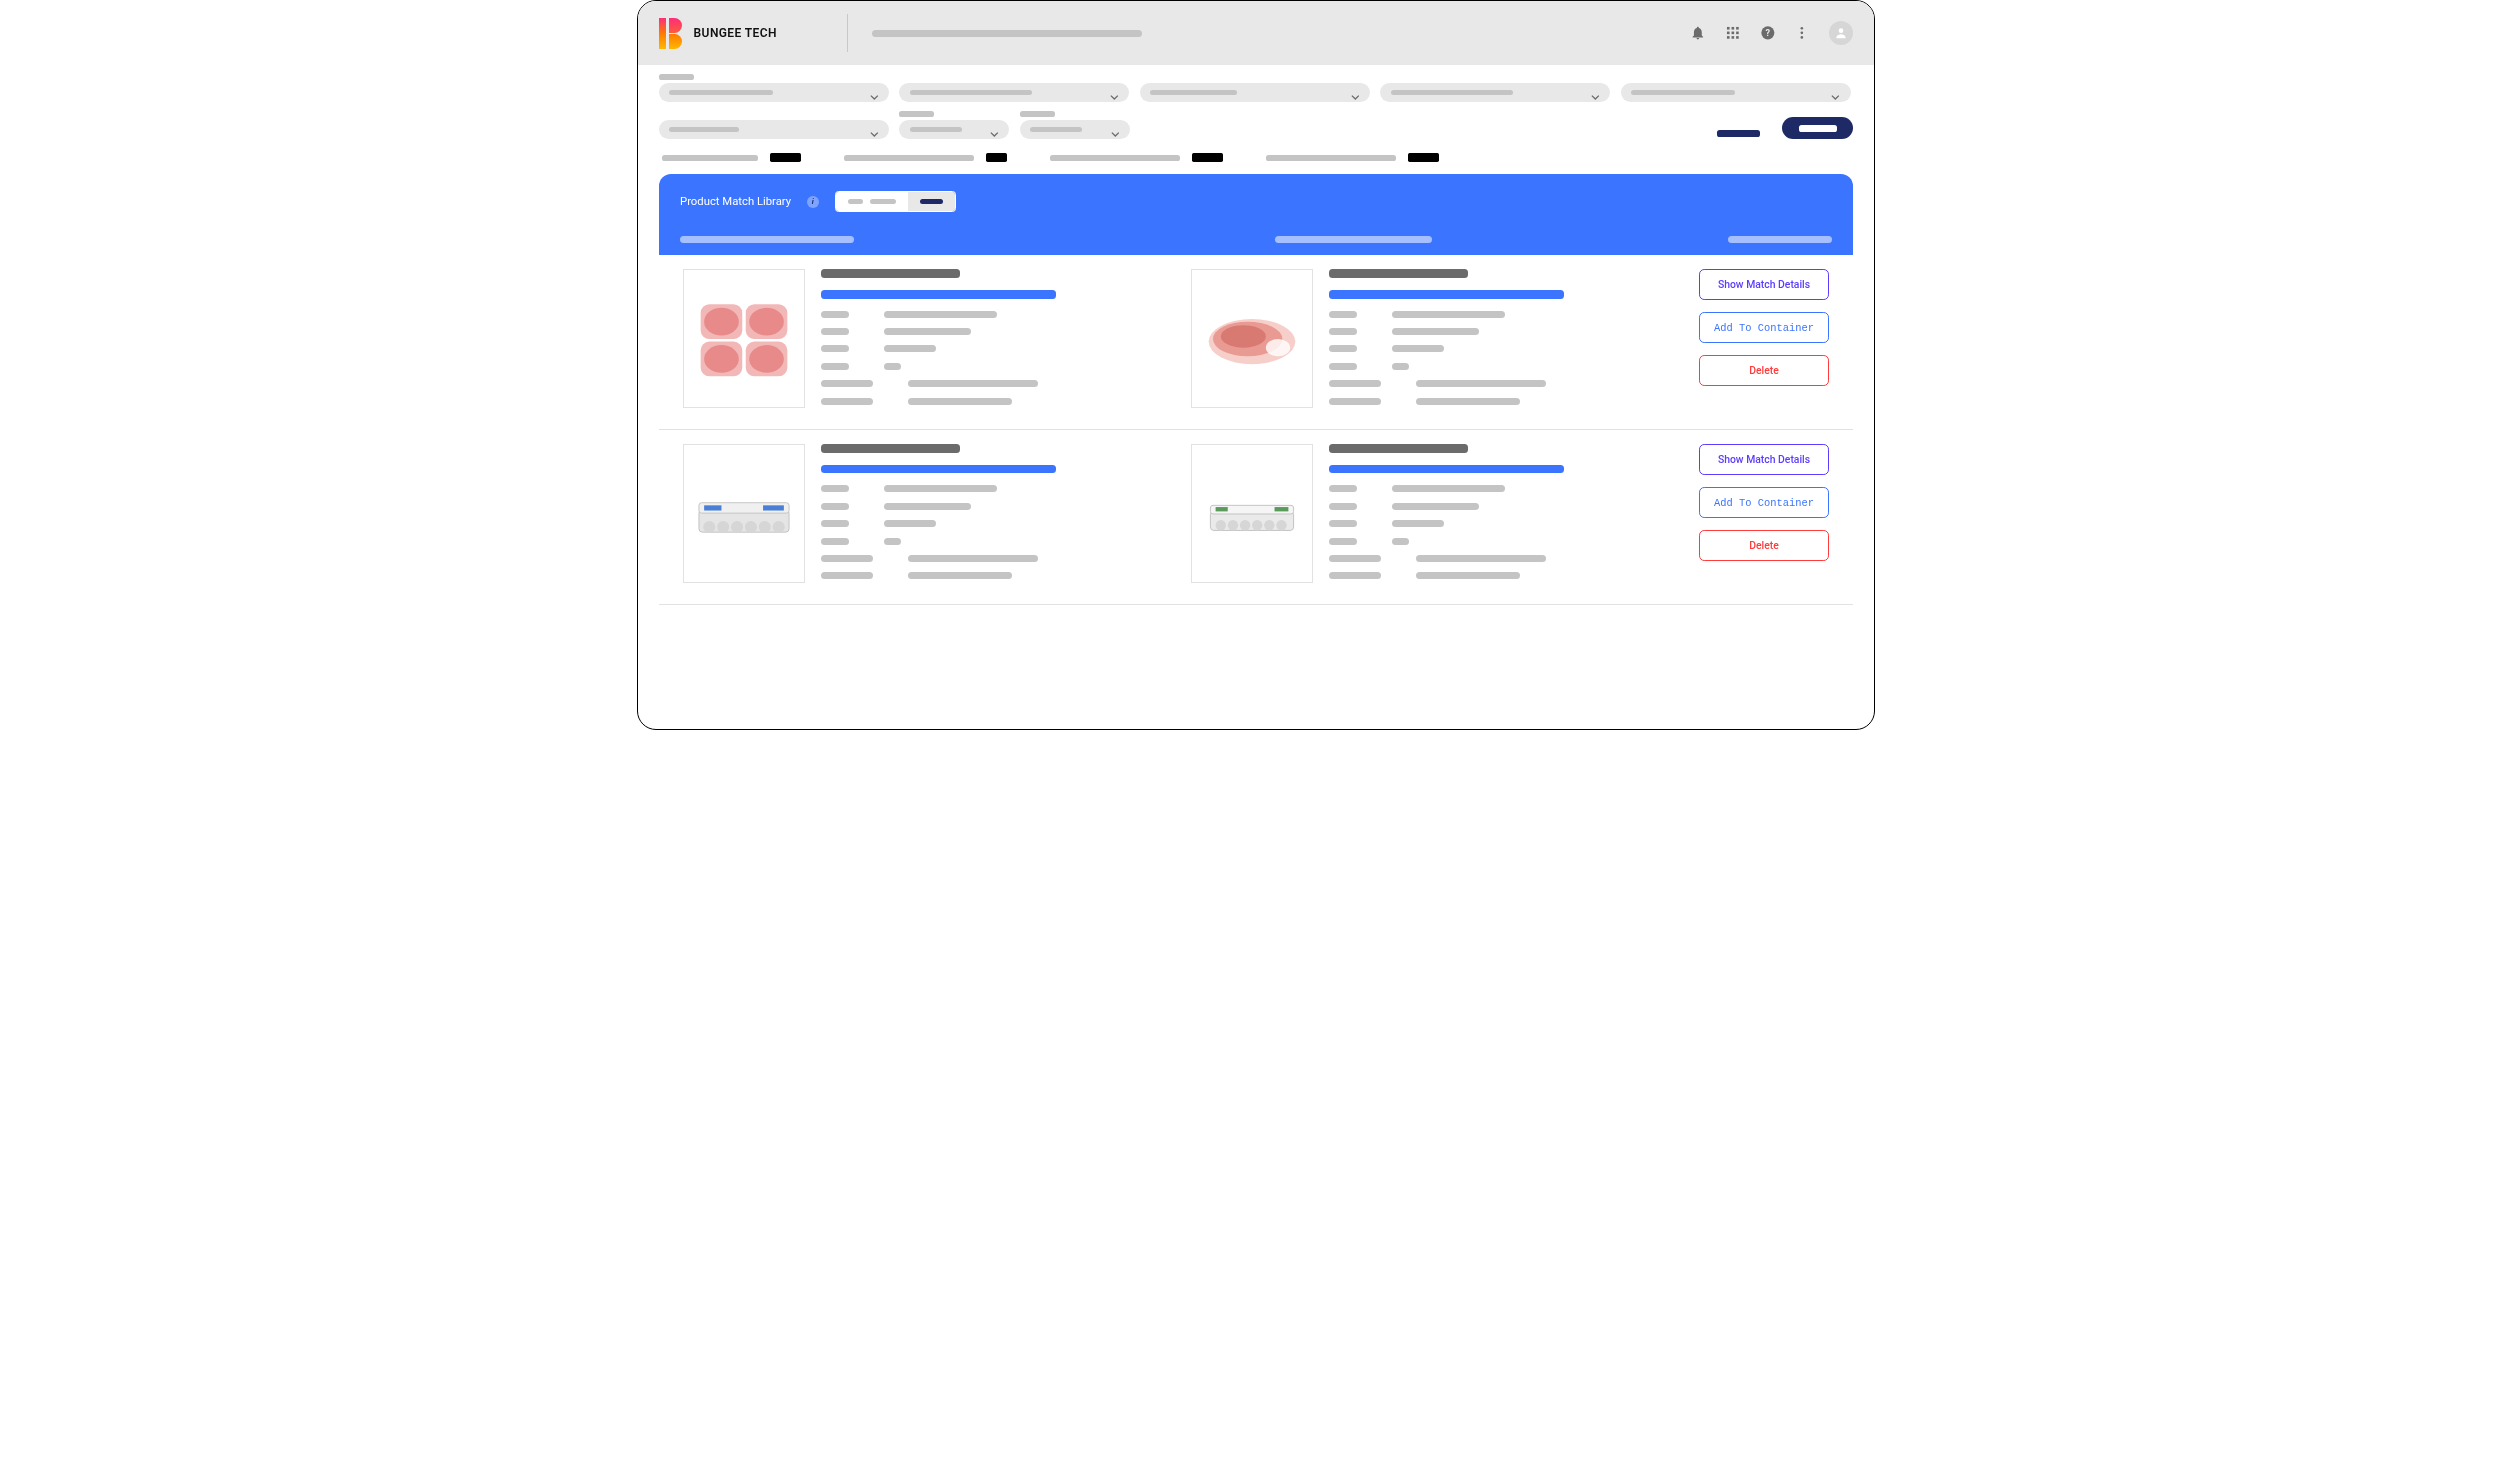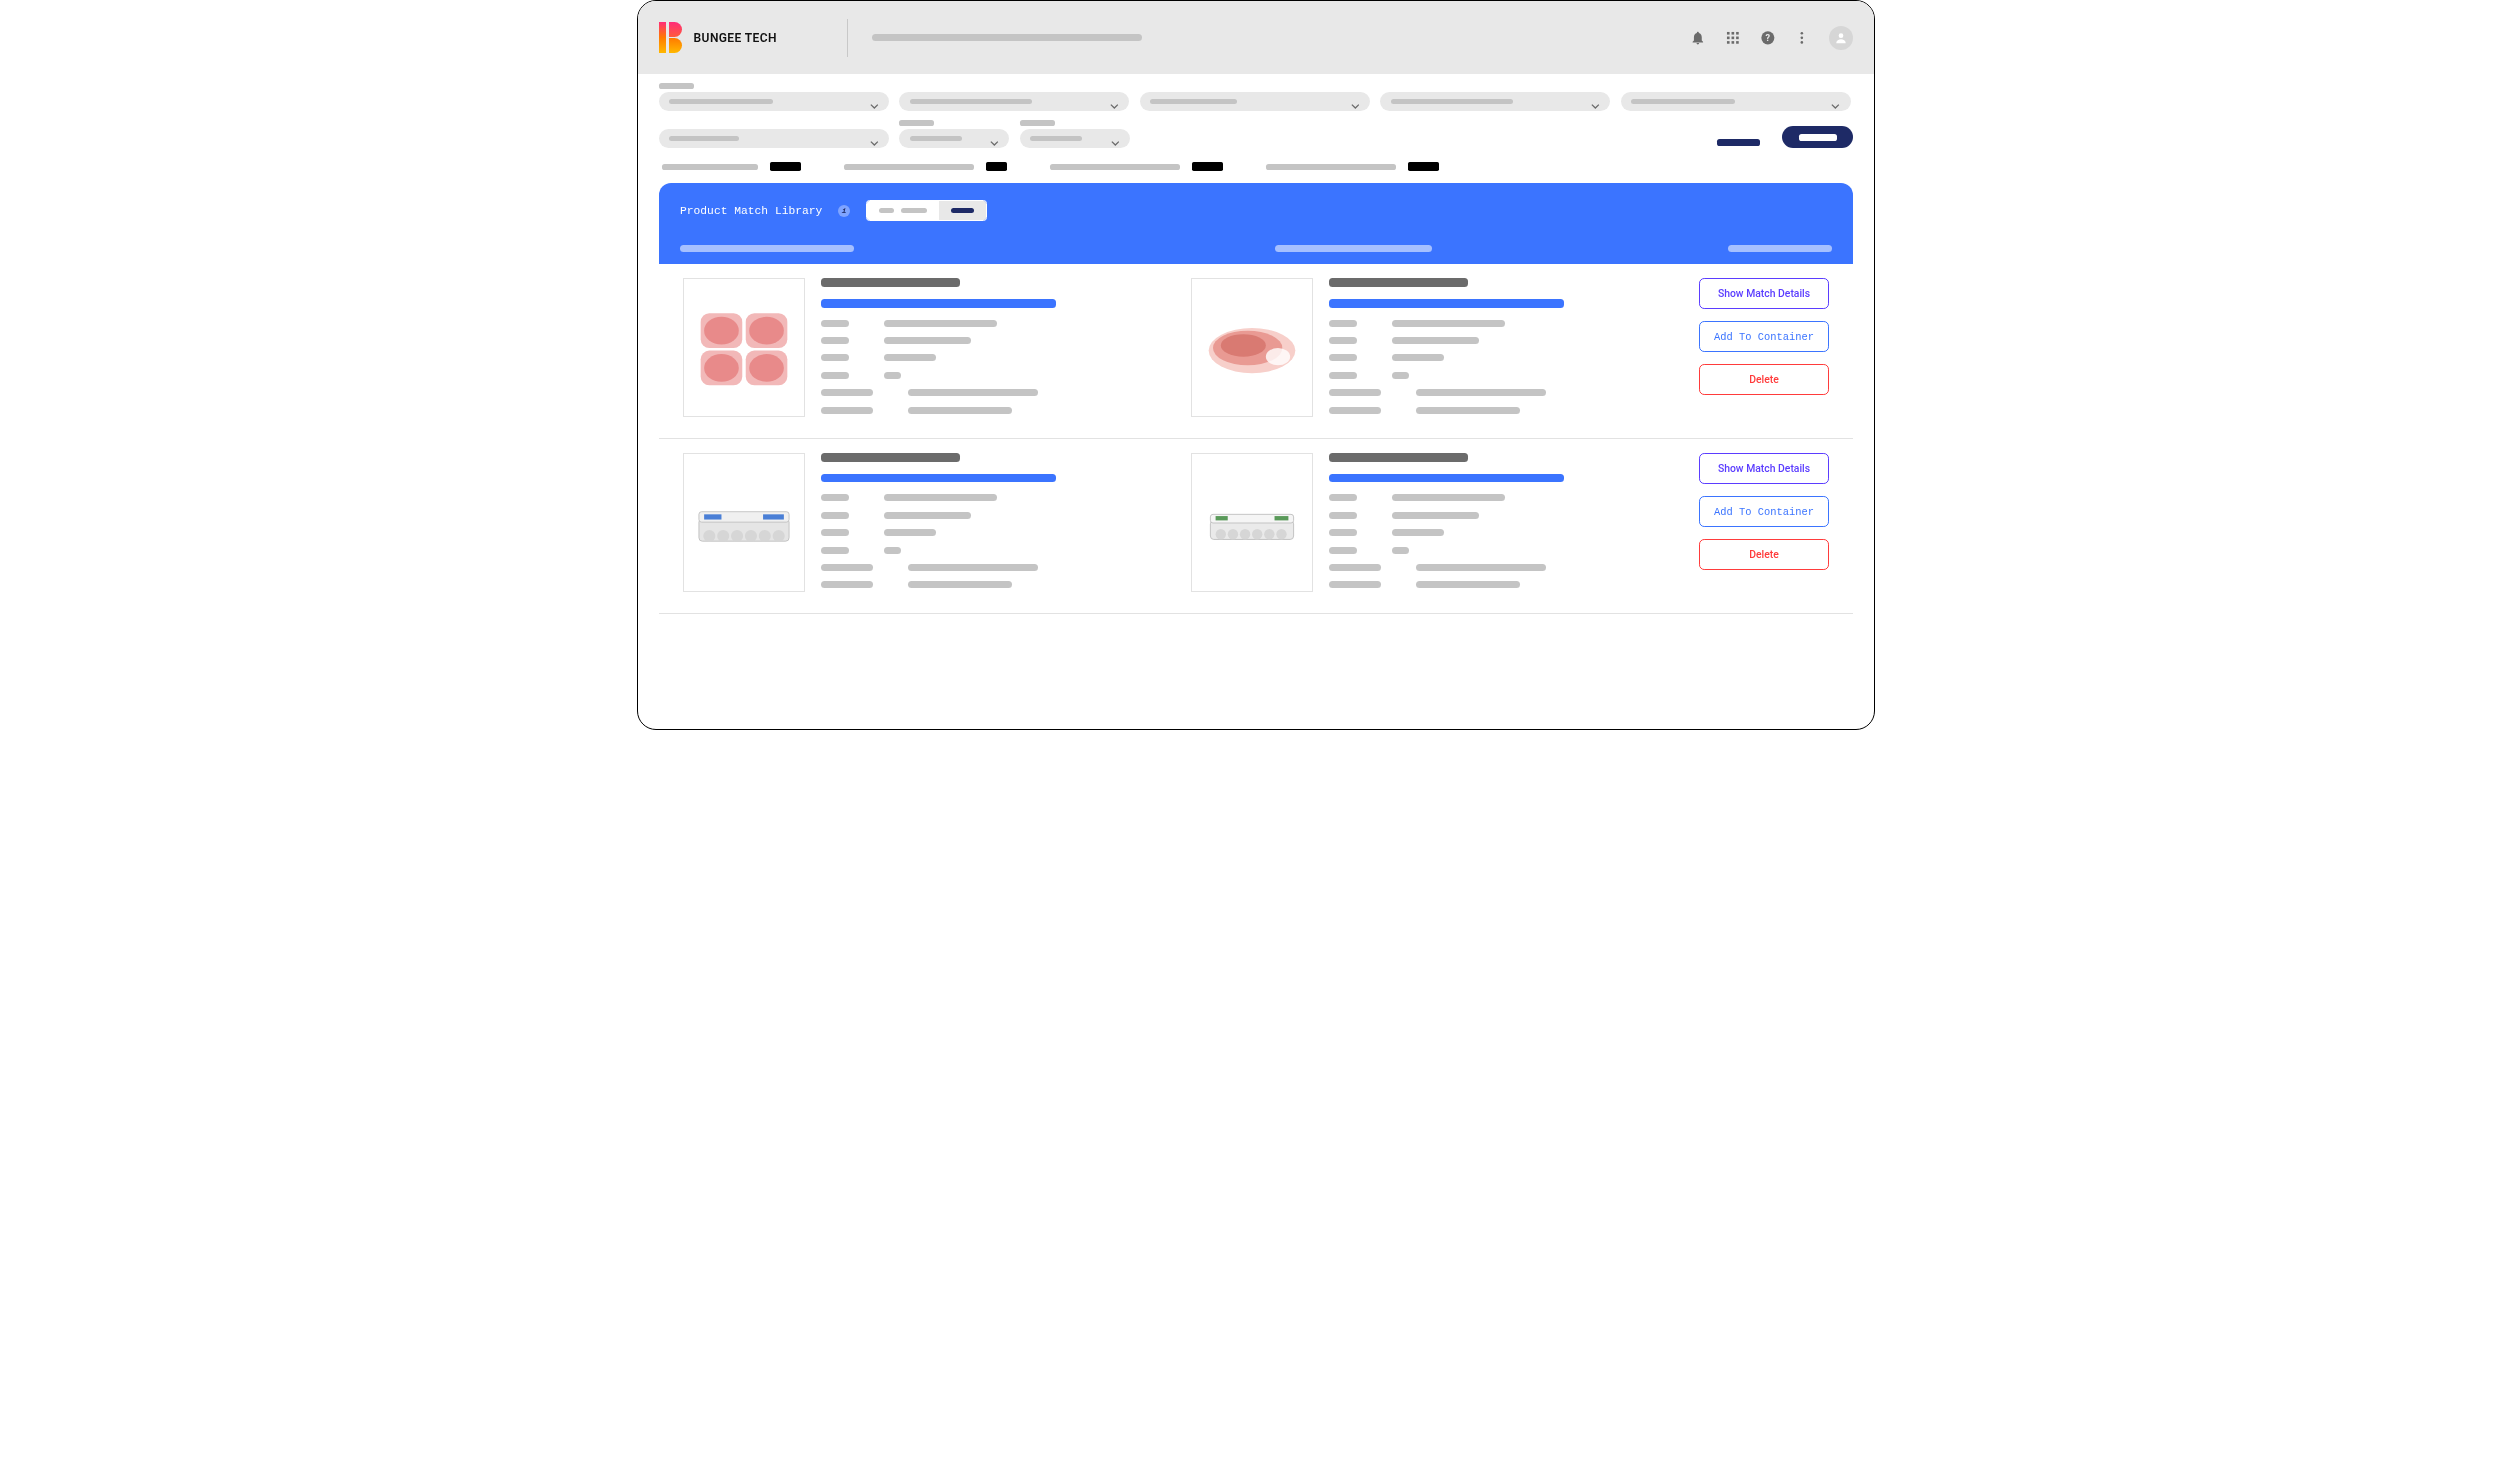--- a/index.html
+++ b/index.html
@@ -1,20 +1,20 @@
 <!DOCTYPE html>
 <html style="font-size:14px"><head>
 <meta charset="utf-8">
 <style>
 * { box-sizing: border-box; margin: 0; padding: 0; }
 body { font-family: -apple-system, BlinkMacSystemFont, "Segoe UI", Roboto, sans-serif; background: #fff; }
 .viewport { width: 1238px; height: 730px; background: #fff; border-radius: 19px; overflow: hidden; position: relative; margin: 0 auto; border: 1.7px solid #000; }
 
 
-.top-header { background: #e8e8e8; height: 73px; display: flex; align-items: center; padding: 0 21px; position: relative; }
+.top-header { background: #e8e8e8; height: 64px; display: flex; align-items: center; padding: 0 21px; position: relative; }
 .logo-wrap { display: flex; align-items: center; gap: 12px; }
 .logo-mark { width: 22.6px; height: 31px; position: relative; }
 .logo-left { position: absolute; left: 0; top: 0; width: 7px; height: 31px; background: linear-gradient(180deg, #ff2d7a 0%, #ff7a00 50%, #ffb800 100%); }
 .logo-right { position: absolute; left: 9.6px; top: 0; width: 13px; height: 31px; }
 .logo-right-top { position: absolute; top: 0; left: 0; width: 13px; height: 15px; background: linear-gradient(180deg, #ff2d7a, #ff5a3c); border-radius: 0 7.8px 7.8px 0; }
 .logo-right-bot { position: absolute; bottom: 0; left: 0; width: 13px; height: 15px; background: linear-gradient(180deg, #ff7a00, #ffb800); border-radius: 0 7.8px 7.8px 0; }
 .brand { font-size: 12px; font-weight: 600; letter-spacing: 0.4px; color: #111; }
 .vrule { width: 0.9px; height: 38px; background: #c8c8c8; margin-left: 70px; margin-right: 24px; }
 .search-ph { height: 7px; width: 270px; background: #c4c4c4; border-radius: 3.5px; }
 .hdr-icons { position: absolute; right: 21px; display: flex; align-items: center; gap: 19px; }
@@ -40,21 +40,21 @@
 .primary-btn-ph { background: #1e2a66; color: #fff; border-radius: 17.4px; height: 22.6px; width: 71px; display: flex; align-items: center; justify-content: center; font-weight: 700; font-size: 9.6px; }
 
 
 .stats-row { display: flex; gap: 43px; padding: 5.2px 21px 12px 24px; }
 .stat { display: flex; align-items: center; gap: 12px; }
 .stat-label-ph { height: 6px; background: #c4c4c4; border-radius: 2.6px; }
 .stat-val-ph { height: 8.7px; width: 31px; background: #000; border-radius: 1.7px; }
 
 
 .lib-section { margin: 0 21px; border-radius: 12px 12px 0 0; overflow: visible; }
-.lib-header { background: #3b74ff; border-radius: 12px 12px 0 0; padding: 17.4px 21px 12px 21px; color: #fff; font-family: Liberation Mono, monospace; }
+.lib-header { background: #3b74ff; border-radius: 12px 12px 0 0; padding: 17.4px 21px 12px 21px; color: #fff; }
 .lib-top { display: flex; align-items: center; gap: 15.7px; margin-bottom: 24px; }
 .lib-title { font-size: 11.3px; font-weight: 400; }
 .info-icon { width: 12px; height: 12px; border-radius: 50%; background: rgba(255,255,255,0.35); display: flex; align-items: center; justify-content: center; font-size: 7.8px; font-style: italic; font-weight: 700; color: #1e2a66; }
 .seg-wrap { display: flex; align-items: center; border: 1.7px solid #fff; border-radius: 3.5px; overflow: hidden; height: 21px; }
 .seg { padding: 0 12px; height: 100%; display: flex; align-items: center; justify-content: center; }
 .seg.active { background: #fff; }
 .seg-box { display:inline-block; height:5.2px; border-radius:2.6px; }
 .seg.active .seg-box.a { width:15.7px; background:#c4c4c4; margin-right:7px;}
 .seg.active .seg-box.b { width:26px; background:#c4c4c4;}
 .seg.inactive { background: #e8e8e8; }

